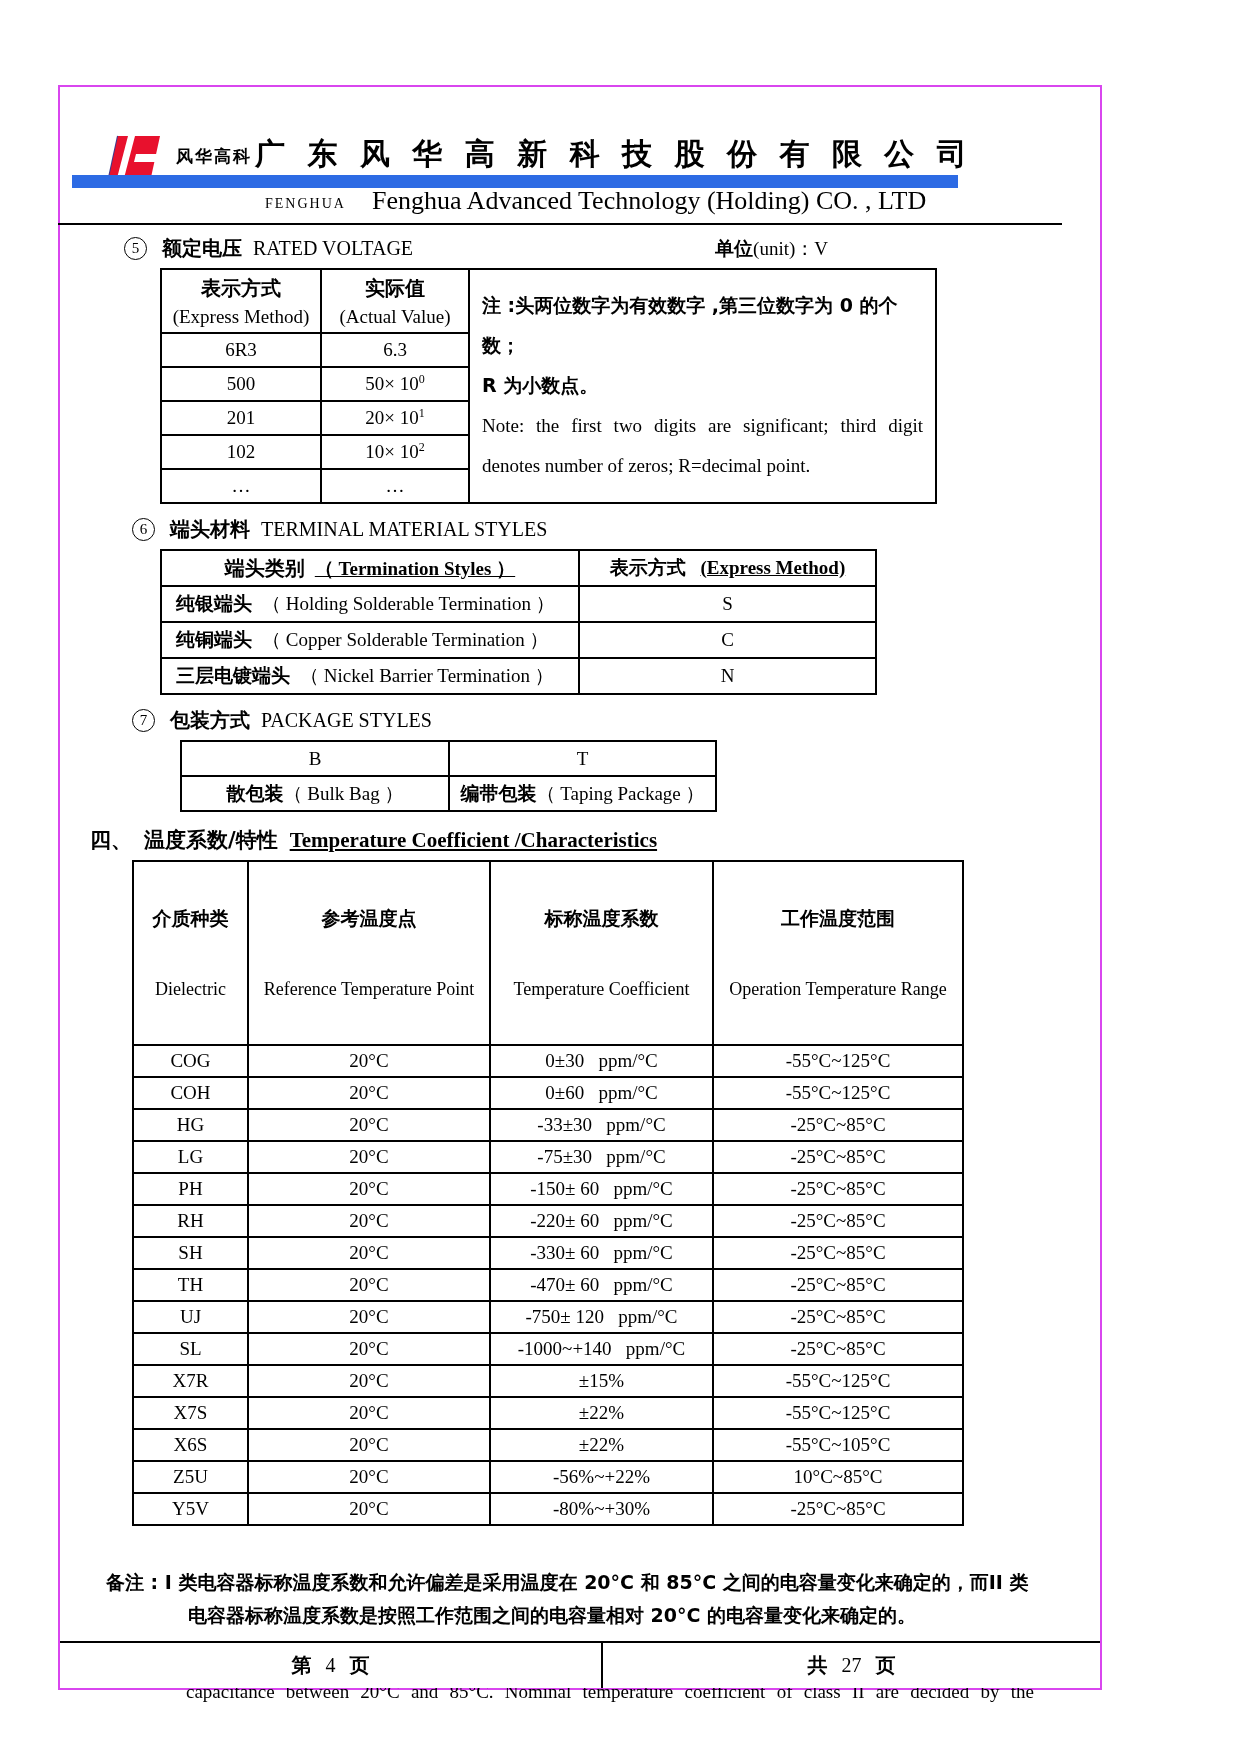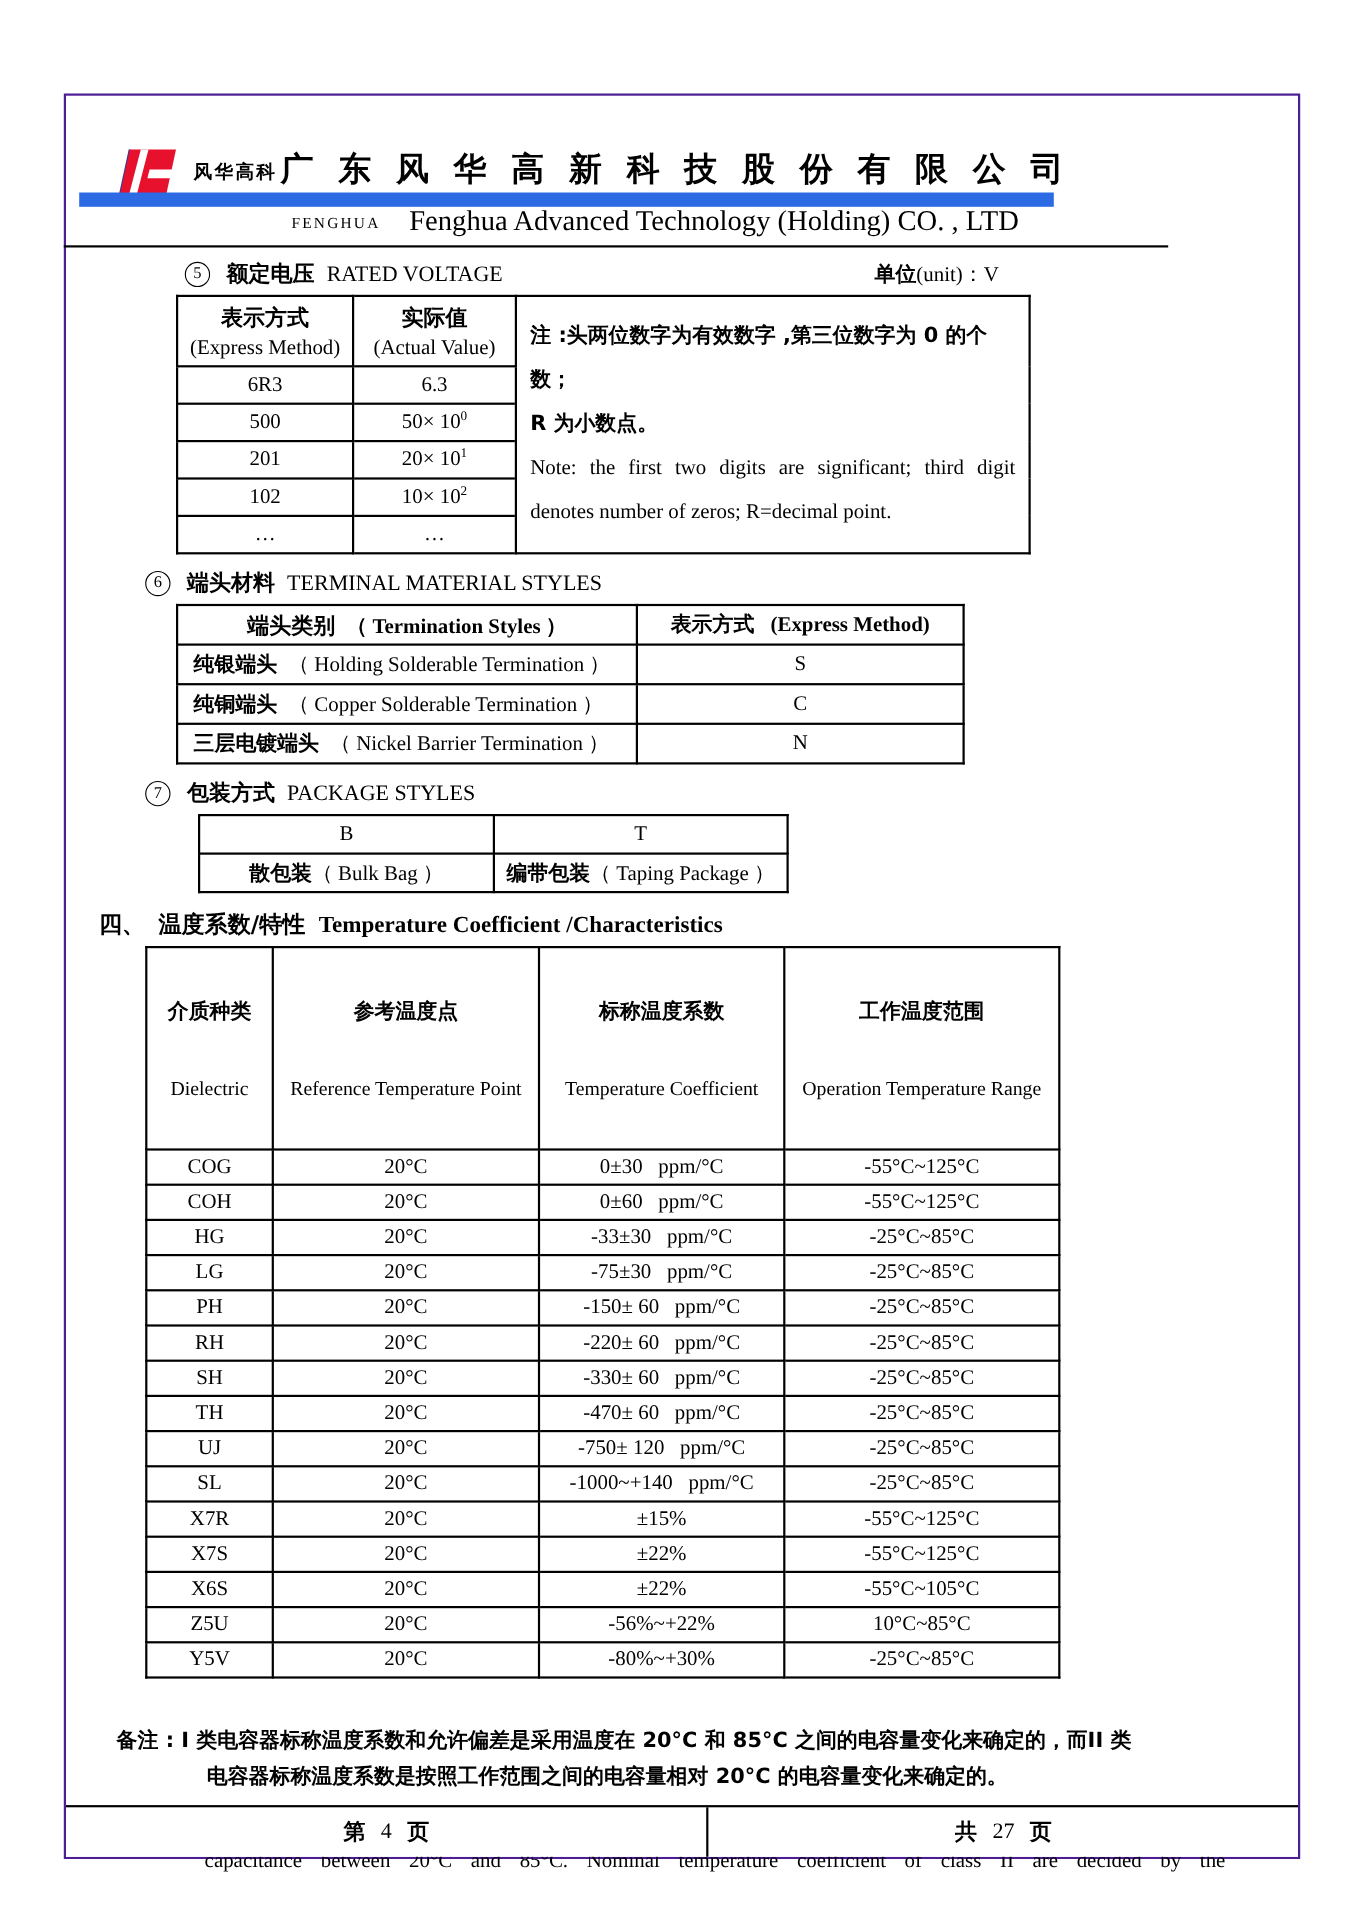--- a/index.html
+++ b/index.html
@@ -4,44 +4,44 @@
 <style>
   * { margin:0; padding:0; box-sizing:border-box; }
   html,body { background:#fff; }
   body {
     width:1240px; height:1754px; position:relative;
     font-family:"Liberation Serif", serif; color:#000;
     -webkit-font-smoothing:antialiased;
   }
   .sheet { position:absolute; inset:0; background:#fff; }
   .border-box {
-    position:absolute; left:58px; top:85px; width:1124px; height:1605px;
-    border:2px solid #4c1d95; background:#fff;
+    position:absolute; left:58px; top:85px; width:1044px; height:1605px;
+    border:2px solid #d946ef; background:#fff;
   }
   .cn { font-family:"DejaVu Sans","Liberation Sans",sans-serif; font-weight:bold; }
   .cn-med { font-family:"DejaVu Sans","Liberation Sans",sans-serif; font-weight:600; }
   .en { font-family:"Liberation Serif",serif; font-weight:normal; }
-  .en-b { font-family:"Liberation Serif",serif; font-weight:bold; }
+  .en-b { font-family:"Liberation Serif",serif; font-weight:bold;text-decoration:underline; }
 
   
   .logo { position:absolute; left:46px; top:46px; width:56px; height:52px; }
   .logo-text { position:absolute; left:116px; top:58px; font-size:17px; letter-spacing:2px; }
   .company-cn {
     position:absolute; left:195px; top:47px; width:640px; text-align:center;
     font-size:30px; letter-spacing:6px; white-space:nowrap;
   }
   .blue-bar { position:absolute; left:12px; top:88px; width:886px; height:13px; background:var(--accent-blue,#2d6be4); }
   .brand-en { position:absolute; left:205px; top:109px; font-size:14px; letter-spacing:2px; }
   .company-en { position:absolute; left:312px; top:99px; font-size:26px; white-space:nowrap; }
   .header-rule { position:absolute; left:-2px; top:136px; width:1004px; border-top:2px solid #000; }
 
   
   .content { position:absolute; left:0; top:140px; width:100%; }
 
-  .sec5-row { display:flex; justify-content:space-between; align-items:flex-end; padding:8px 272px 0 64px;margin-left:44px; }
+  .sec5-row { display:flex; justify-content:space-between; align-items:flex-end; padding:8px 272px 0 64px; }
   .sec-title { font-size:20px; white-space:nowrap; }
   .sec-title .cn { font-size:20px; margin-right:6px; }
   .sec-title .en { font-size:20px; }
   .circled-num {
     display:inline-block; width:23px; height:23px; border:1.5px solid #000; border-radius:50%;
     text-align:center; line-height:21px; font-size:15px; font-family:"Liberation Serif",serif;
     margin-right:10px; vertical-align:2px;
   }
   .unit-label { font-size:19px; white-space:nowrap; }
   .unit-label .en { font-size:19px; }

